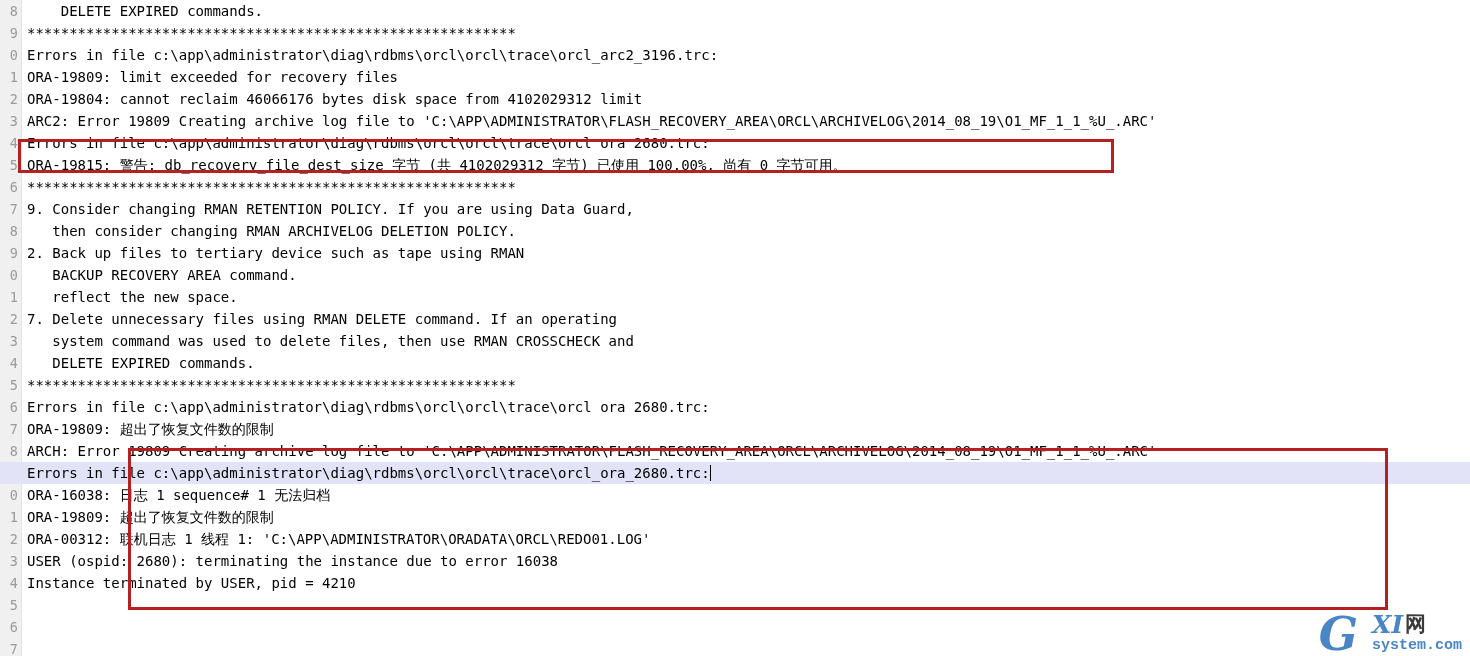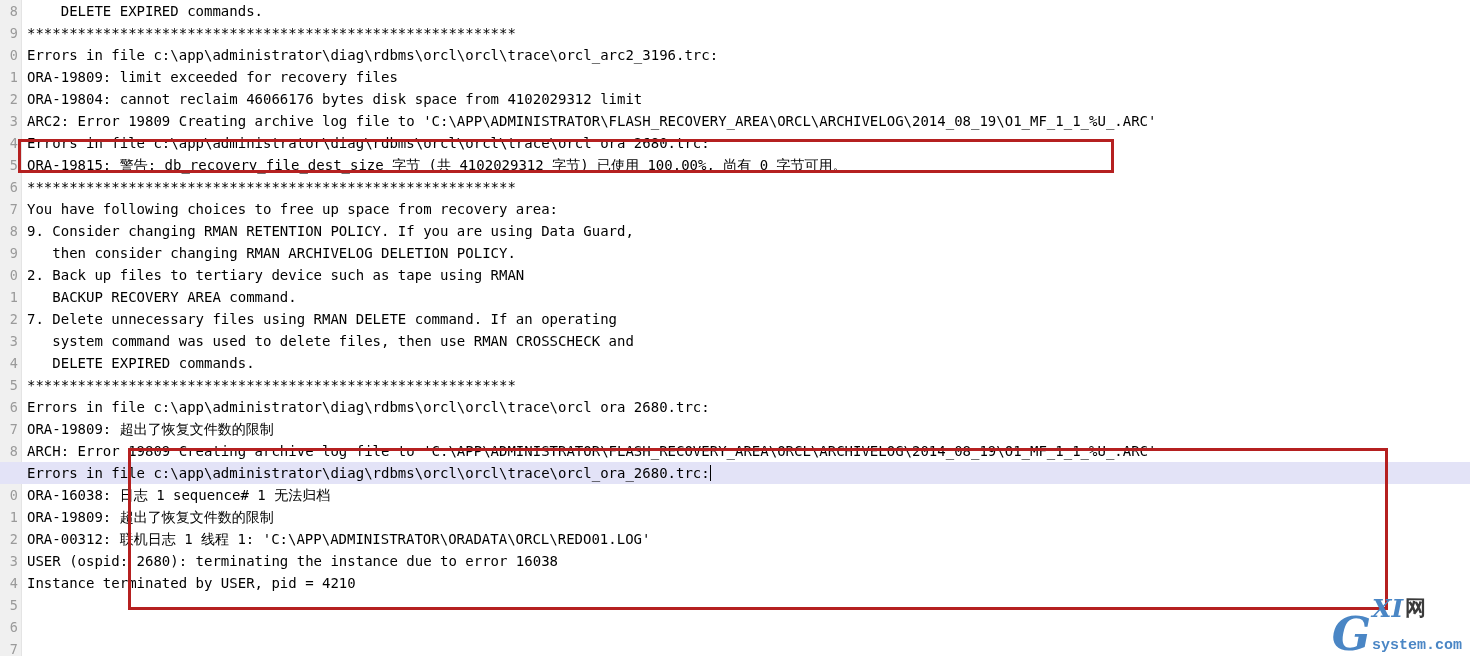--- a/index.html
+++ b/index.html
@@ -109,22 +109,21 @@
     font-family: "DejaVu Serif", "Liberation Serif", serif;
     font-size: 46px;
     font-weight: bold;
     font-style: italic;
     color: #4a86c5;
     line-height: 0.85;
   }
   #wm-right {
     display: flex;
     flex-direction: column;
-    margin-left: 1px;
-    gap: 16px;
+    margin-left: 14px;
   }
   #wm-xi-row {
     display: flex;
     align-items: center;
   }
   #wm-xi {
     font-family: "DejaVu Serif", "Liberation Serif", serif;
     font-size: 25px;
     font-weight: bold;
     font-style: italic;
@@ -191,25 +190,25 @@
   <div id="code">
       <div class="line"><span>    DELETE EXPIRED commands.</span></div>
       <div class="line"><span>**********************************************************</span></div>
       <div class="line"><span>Errors in file c:\app\administrator\diag\rdbms\orcl\orcl\trace\orcl_arc2_3196.trc:</span></div>
       <div class="line"><span>ORA-19809: limit exceeded for recovery files</span></div>
       <div class="line"><span>ORA-19804: cannot reclaim 46066176 bytes disk space from 4102029312 limit</span></div>
       <div class="line"><span>ARC2: Error 19809 Creating archive log file to 'C:\APP\ADMINISTRATOR\FLASH_RECOVERY_AREA\ORCL\ARCHIVELOG\2014_08_19\O1_MF_1_1_%U_.ARC'</span></div>
       <div class="line"><span>Errors in file c:\app\administrator\diag\rdbms\orcl\orcl\trace\orcl ora 2680.trc:</span></div>
       <div class="line"><span>ORA-19815: 警告: db_recovery_file_dest_size 字节 (共 4102029312 字节) 已使用 100.00%, 尚有 0 字节可用。</span></div>
       <div class="line"><span>**********************************************************</span></div>
-      <div class="line"><span>You have following choices to free up space from recovery area:</span></div>
       <div class="line"><span>9. Consider changing RMAN RETENTION POLICY. If you are using Data Guard,</span></div>
       <div class="line"><span>   then consider changing RMAN ARCHIVELOG DELETION POLICY.</span></div>
       <div class="line"><span>2. Back up files to tertiary device such as tape using RMAN</span></div>
       <div class="line"><span>   BACKUP RECOVERY AREA command.</span></div>
+      <div class="line"><span>   reflect the new space.</span></div>
       <div class="line"><span>7. Delete unnecessary files using RMAN DELETE command. If an operating</span></div>
       <div class="line"><span>   system command was used to delete files, then use RMAN CROSSCHECK and</span></div>
       <div class="line"><span>   DELETE EXPIRED commands.</span></div>
       <div class="line"><span>**********************************************************</span></div>
       <div class="line"><span>Errors in file c:\app\administrator\diag\rdbms\orcl\orcl\trace\orcl ora 2680.trc:</span></div>
       <div class="line"><span>ORA-19809: 超出了恢复文件数的限制</span></div>
       <div class="line"><span>ARCH: Error 19809 Creating archive log file to 'C:\APP\ADMINISTRATOR\FLASH_RECOVERY_AREA\ORCL\ARCHIVELOG\2014_08_19\O1_MF_1_1_%U_.ARC'</span></div>
       <div class="line hl"><span>Errors in file c:\app\administrator\diag\rdbms\orcl\orcl\trace\orcl_ora_2680.trc:</span><span class="cursor"></span></div>
       <div class="line"><span>ORA-16038: 日志 1 sequence# 1 无法归档</span></div>
       <div class="line"><span>ORA-19809: 超出了恢复文件数的限制</span></div>

